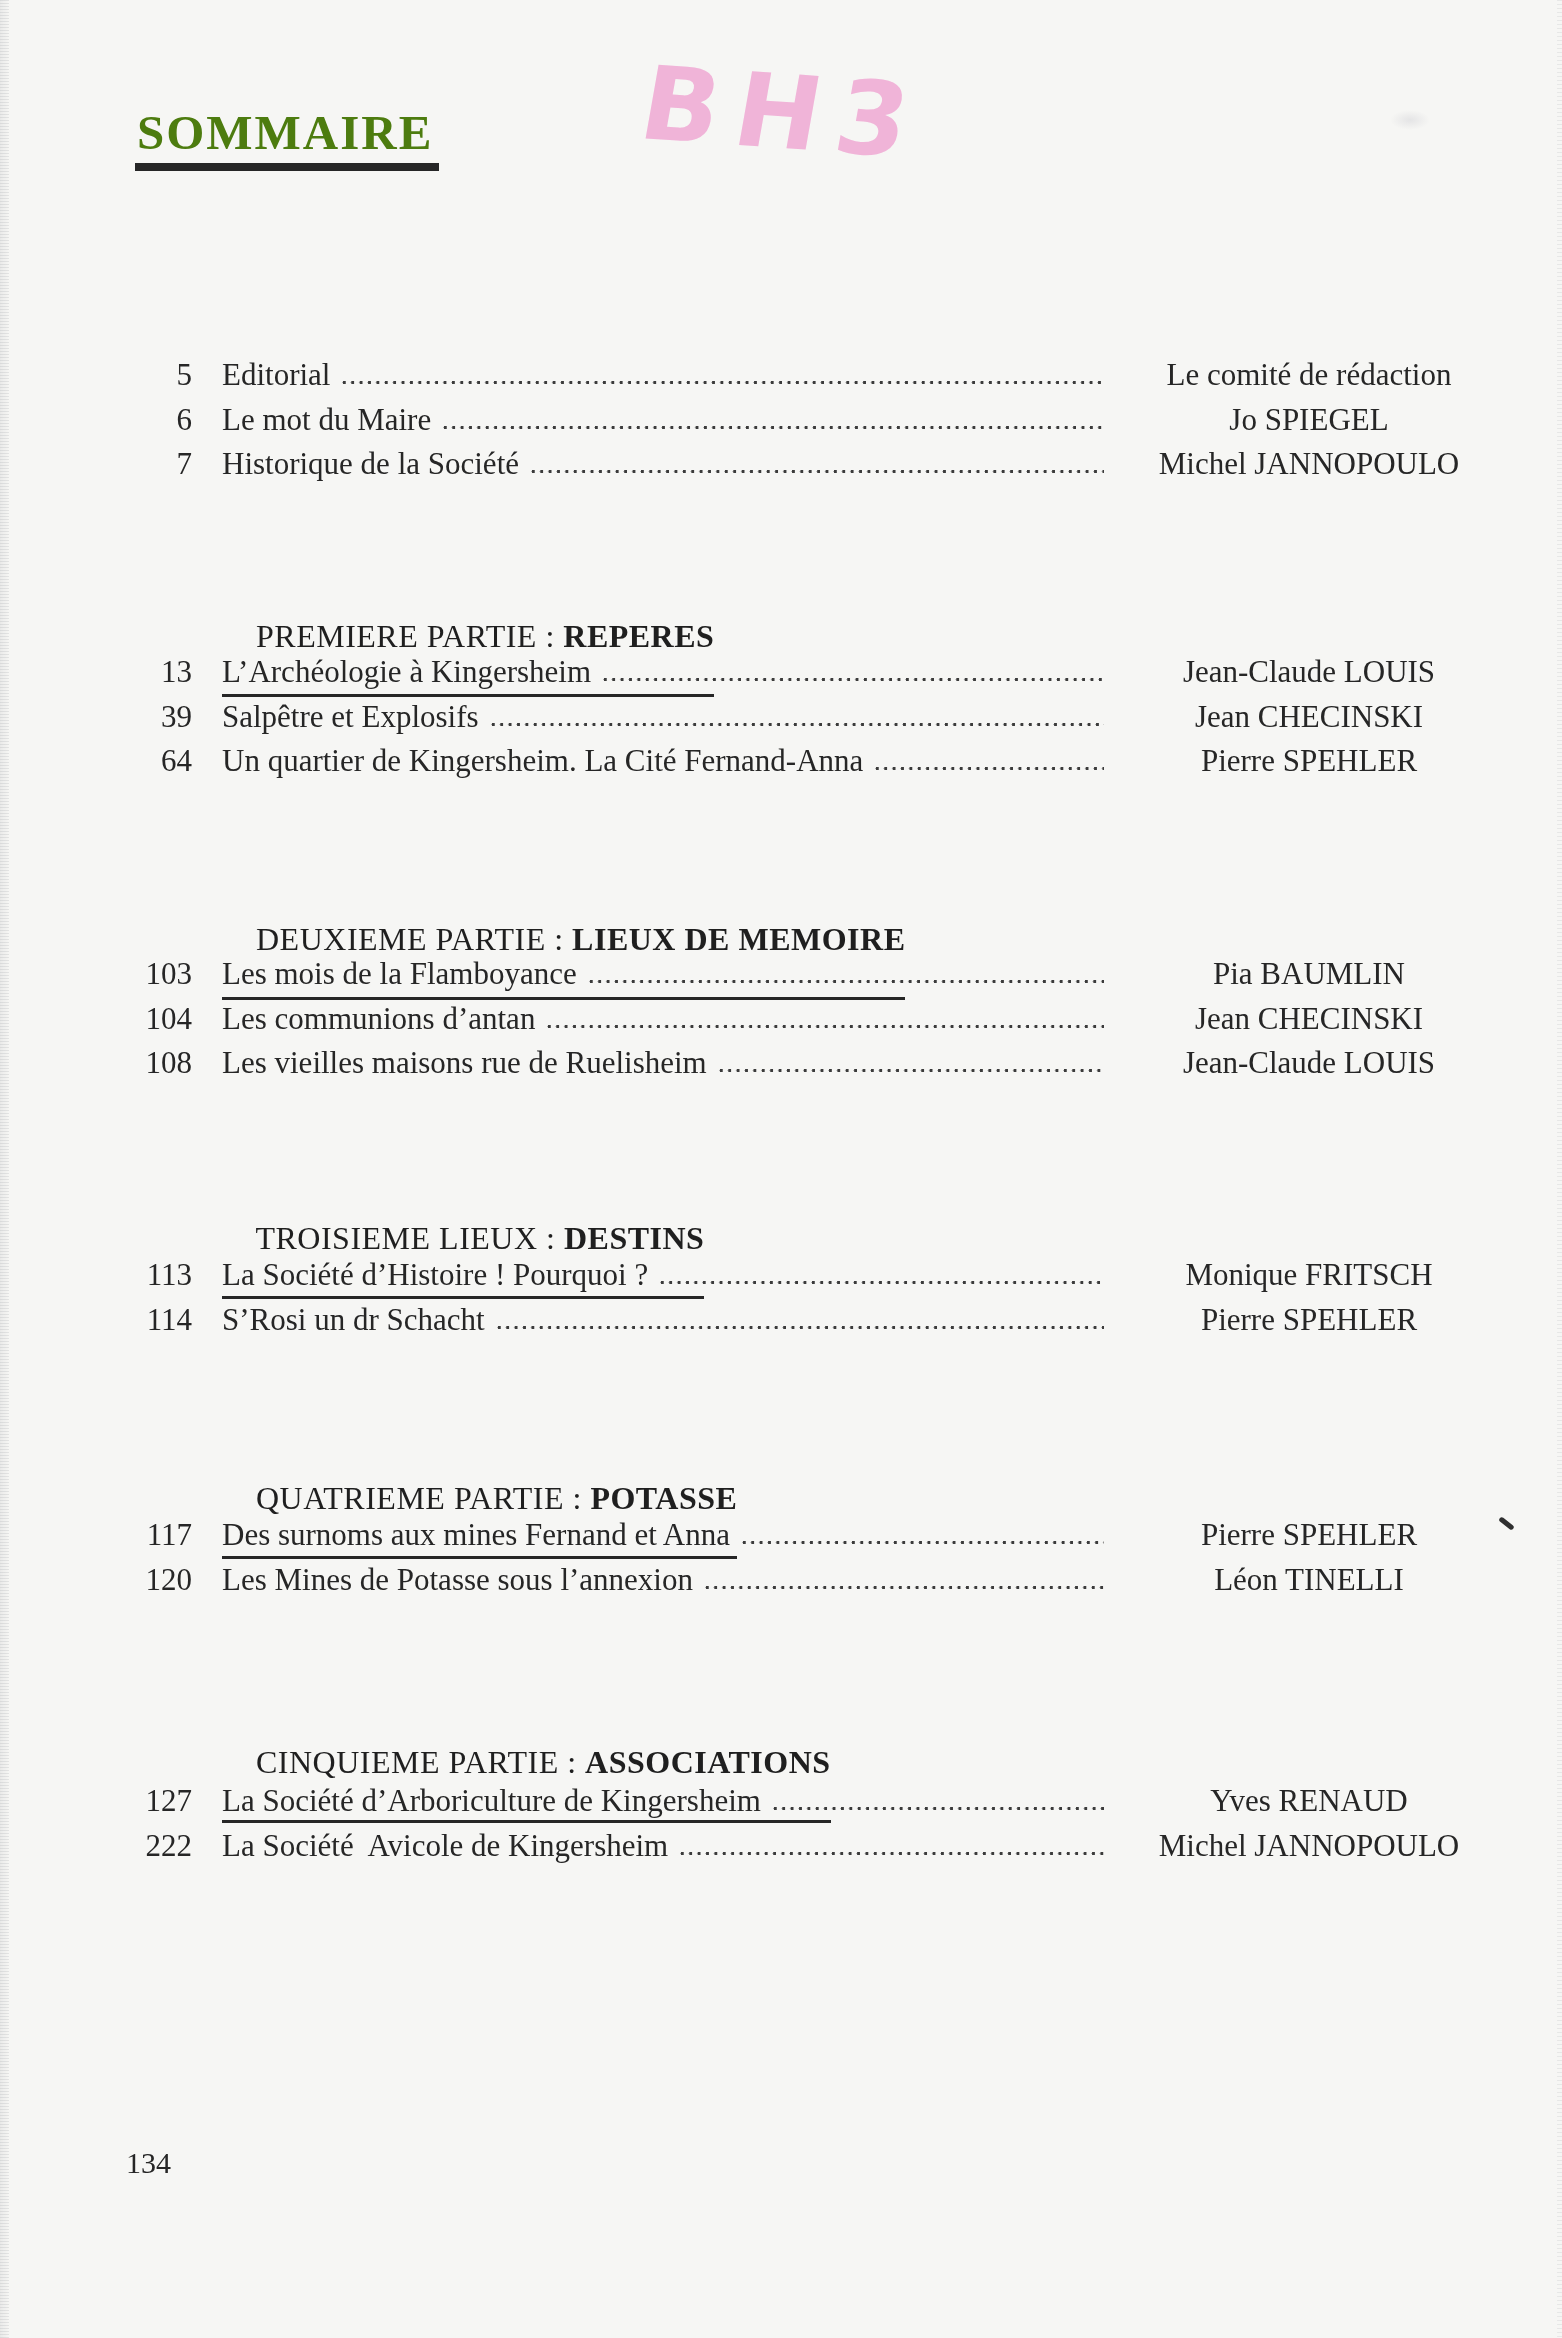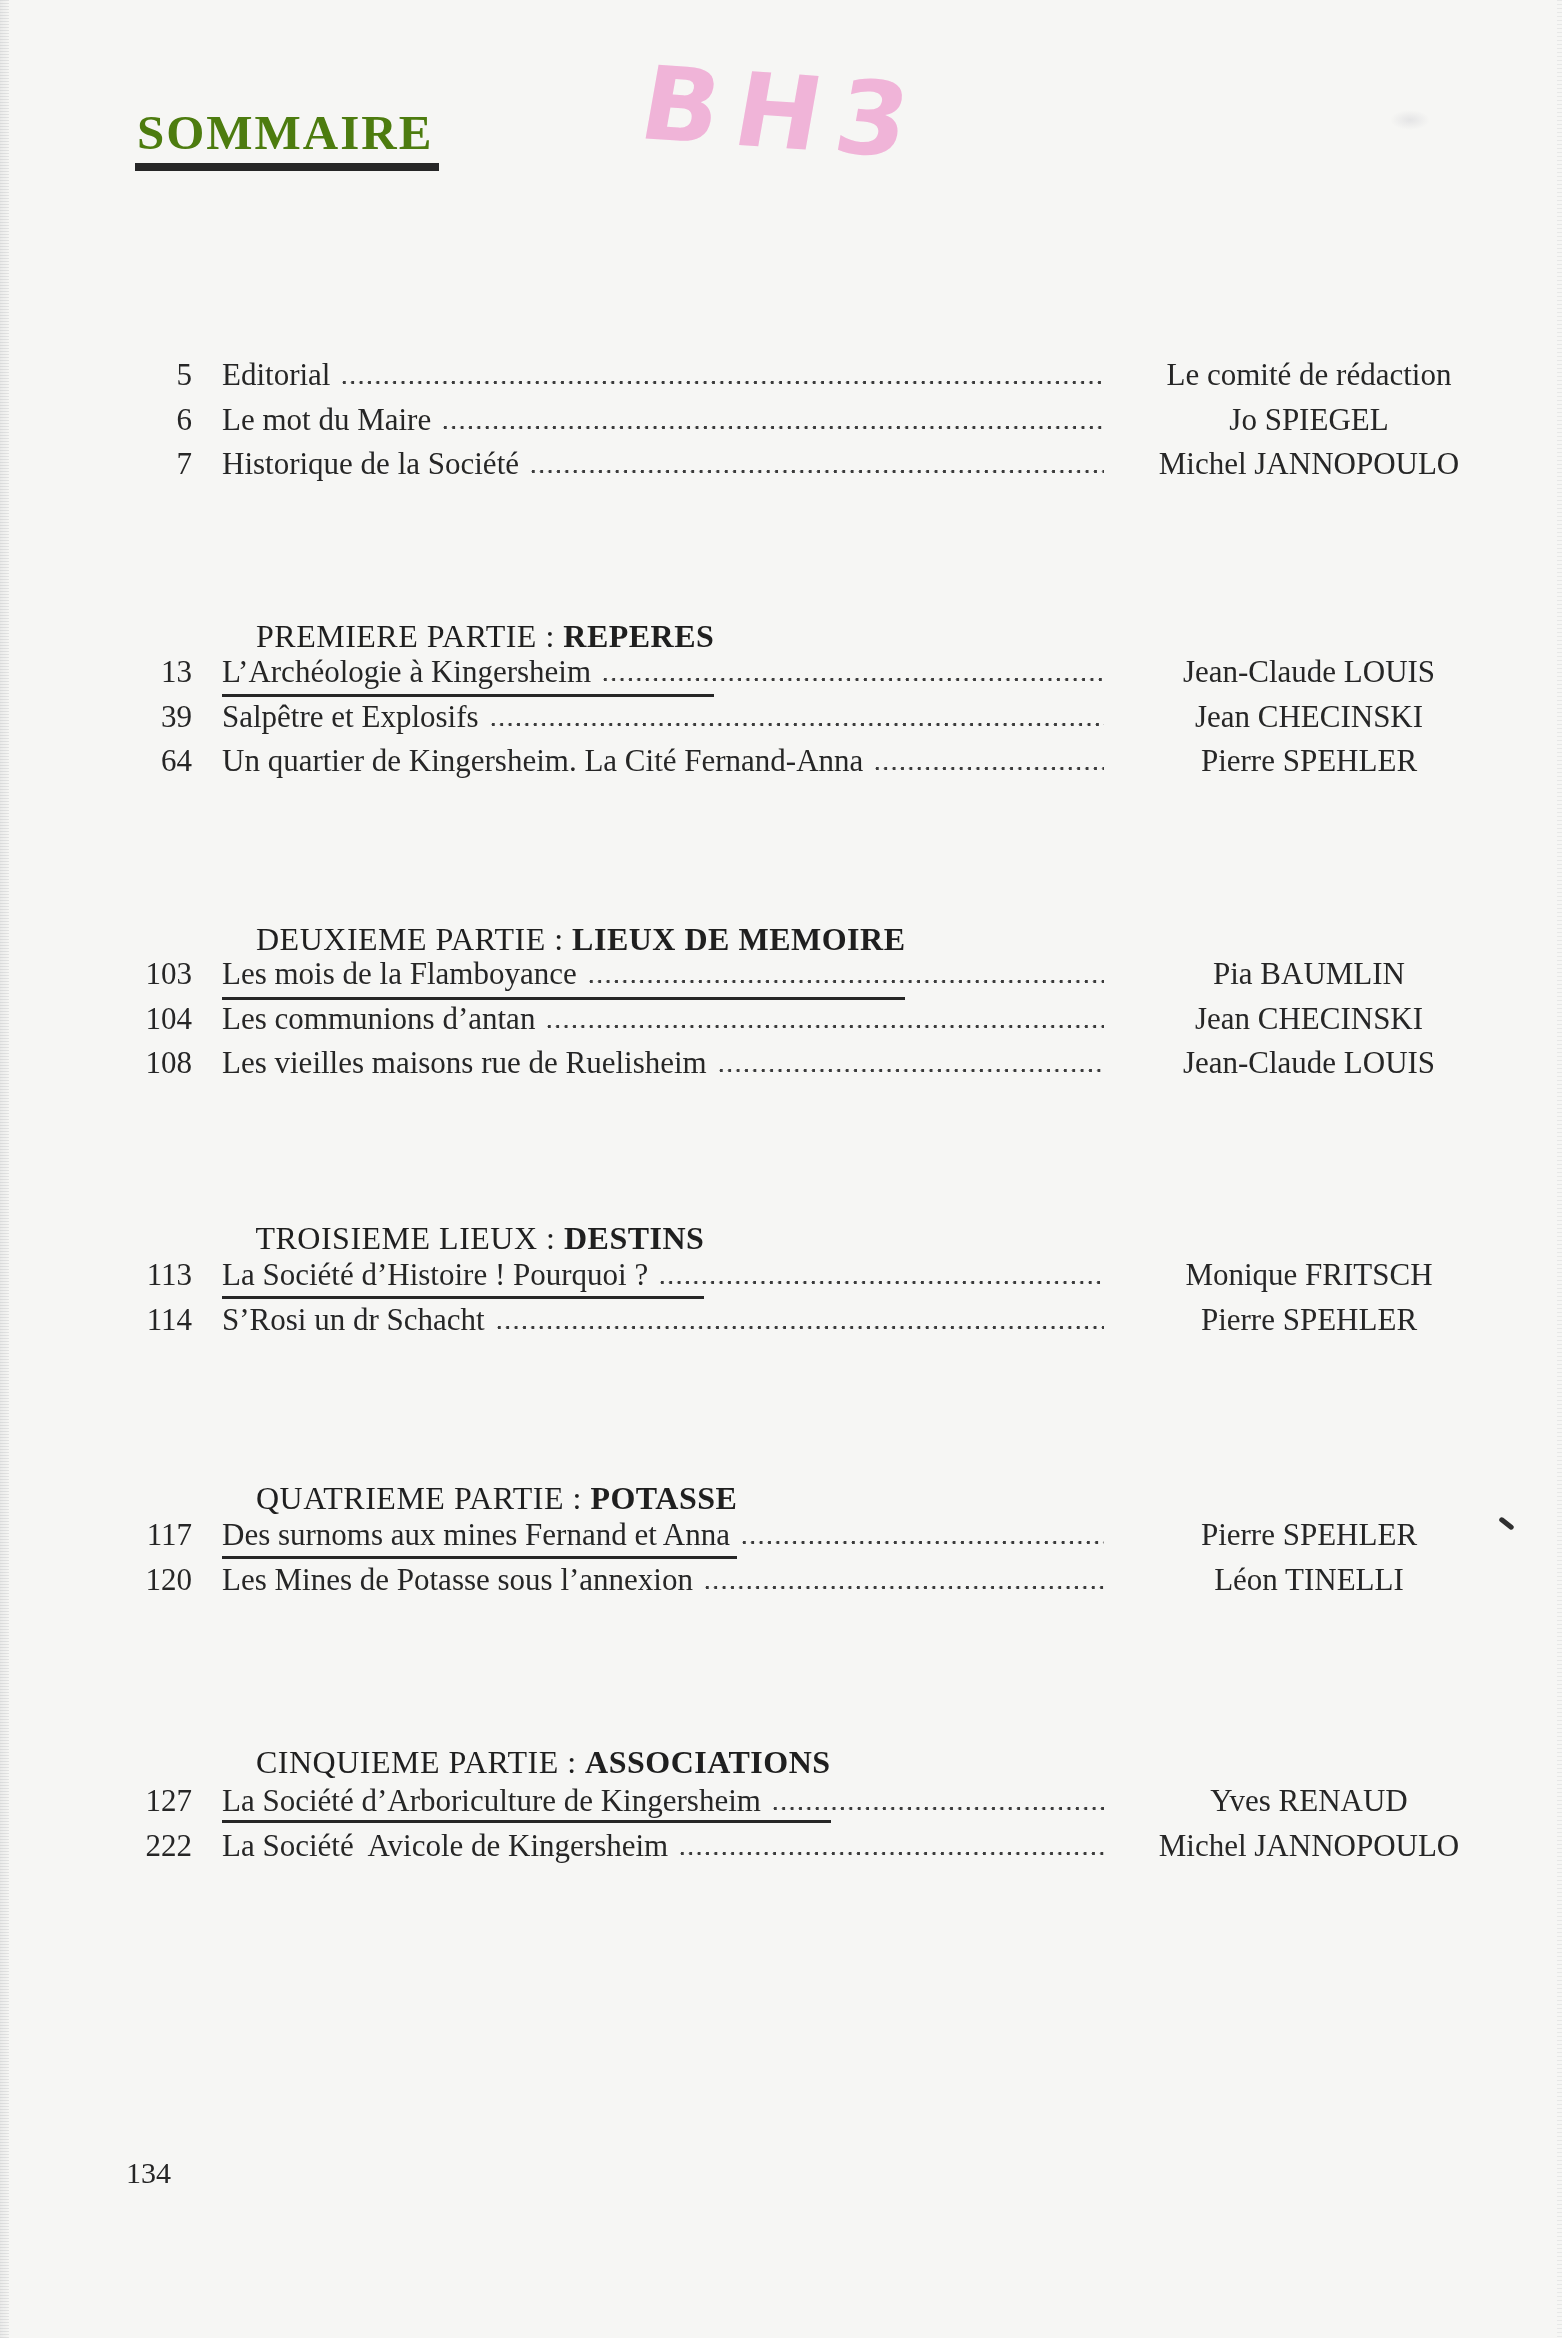--- a/index.html
+++ b/index.html
@@ -107,21 +107,20 @@
     padding-bottom: 3px;
     line-height: 1.15;
     white-space: pre;
   }
   .h-bold { font-weight: bold; }
   .folio {
     position: absolute;
     left: 126px;
     top: 2146px;
     font-size: 30px;
-    margin-top: 10px;
   }
   .stray-mark {
     position: absolute;
     left: 1498px;
     top: 1521px;
     width: 17px;
     height: 5px;
     background: #2f2f2f;
     border-radius: 3px;
     transform: rotate(38deg);

